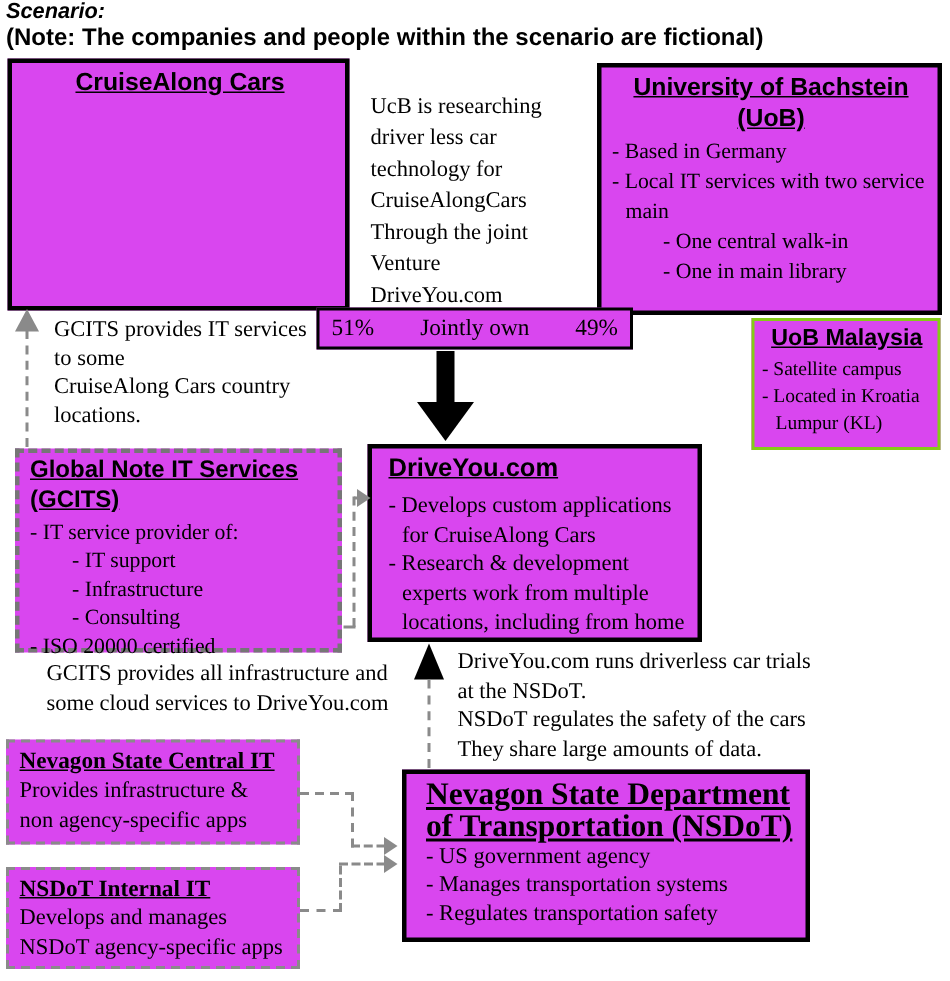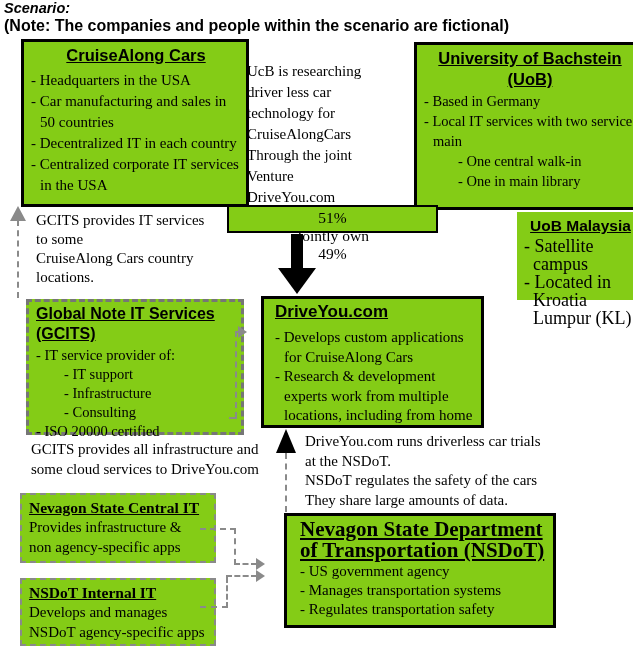--- a/index.html
+++ b/index.html
@@ -4,21 +4,21 @@
 <style>
   html,body { margin:0; padding:0; }
   body { background:#ffffff; }
   #canvas {
     position:relative; width:633px; height:654px; background:#ffffff;
     color:#000; overflow:hidden;
     font-family:"Liberation Serif", serif;
   }
   .sans { font-family:"Liberation Sans", sans-serif; }
   .abs { position:absolute; }
-  .box { position:absolute; background:#84cc16; box-sizing:border-box;margin-left:16px; }
+  .box { position:absolute; background:#d946ef; box-sizing:border-box; }
   .solid3 { border:3px solid #000; }
   .solid2 { border:2px solid #000; }
   .thinbox { border:2px solid #84cc16; }
   .dashedbox { border:3px dashed #767676; }
   .dashedthin { border:2px dashed #8a8a8a; }
   .btitle {
     font-family:"Liberation Sans", sans-serif;
     font-weight:bold; text-decoration:underline; line-height:1.25;
   }
   .btitle-serif {
@@ -38,47 +38,41 @@
 </head>
 <body>
 
 <div id="canvas">
 
   <div class="abs sans" style="left:4px; top:0px; font-size:14.5px; font-weight:bold;font-style:italic;">Scenario:</div>
   <div class="abs sans" style="left:4px; top:17px; font-size:16px; font-weight:bold;">(Note: The companies and people within the scenario are fictional)</div>
 
   <div class="box solid3" style="left:5px; top:39px; width:228px; height:168px; padding:2px 5px 0 7px;">
     <div class="btitle center" style="font-size:16.5px; margin-top:1px;">CruiseAlong Cars</div>
-    <div style="font-size:15px; line-height:21px; margin-top:4px;">
-      <div class="li">- Headquarters in the USA</div>
-      <div class="li">- Car manufacturing and sales in 50 countries</div>
-      <div class="li">- Decentralized IT in each country</div>
-      <div class="li">- Centralized corporate IT services in the USA</div>
-    </div>
   </div>
 
   <div class="abs note" style="left:247px; top:61px; width:160px; font-size:15px; line-height:21px;">UcB is researching
 driver less car
 technology for
 CruiseAlongCars
 Through the joint
 Venture
 DriveYou.com</div>
 
   <div class="box solid3" style="left:398px; top:42px; width:230px; height:168px; padding:2px 5px 0 7px;">
     <div class="btitle center" style="font-size:16.5px; margin-top:1px;">University of Bachstein (UoB)</div>
     <div style="font-size:14.5px; line-height:20px; margin-top:2px;">
       <div class="li">- Based in Germany</div>
       <div class="li">- Local IT services with two service main</div>
       <div class="li sub">- One central walk-in</div>
       <div class="li sub">- One in main library</div>
     </div>
   </div>
 
-  <div class="box solid2" style="left:211px; top:205px; width:211px; height:28px; padding:2px 8px; display:flex; justify-content:space-between; align-items:center; font-size:15.5px;flex-direction:column;">
+  <div class="box solid2" style="left:211px; top:205px; width:211px; height:28px; padding:2px 8px; display:flex; justify-content:space-between; align-items:center; font-size:15.5px;">
     <span>51%</span>
     <span>Jointly own</span>
     <span>49%</span>
   </div>
 
   <div>
     <div class="abs" style="left:291px; top:234px; width:12px; height:37px; background:#000;"></div>
     <div class="tri" style="left:278px; top:268px; border-left:19px solid transparent; border-right:19px solid transparent; border-top:26px solid #000;"></div>
   </div>
 
@@ -87,21 +81,21 @@
 CruiseAlong Cars country
 locations.</div>
 
   <div>
     <div class="vdash" style="left:17px; top:220px; height:78px;"></div>
     <div class="tri" style="left:10px; top:206px; border-left:8px solid transparent; border-right:8px solid transparent; border-bottom:15px solid #8a8a8a;"></div>
   </div>
 
   <div class="box thinbox" style="left:501px; top:212px; width:126px; height:88px; padding:2px 4px 0 5px;">
     <div class="btitle center" style="font-size:15.5px;">UoB Malaysia</div>
-    <div style="font-size:18px; line-height:18px; margin-top:2px;">
+    <div style="font-size:13px; line-height:18px; margin-top:2px;">
       <div class="li">- Satellite campus</div>
       <div class="li">- Located in Kroatia Lumpur (KL)</div>
     </div>
   </div>
 
   <div class="box dashedbox" style="left:10px; top:299px; width:218px; height:136px; padding:2px 6px 0 7px;">
     <div class="btitle" style="font-size:16px;">Global Note IT Services (GCITS)</div>
     <div style="font-size:14.5px; line-height:19px; margin-top:2px;">
       <div class="li">- IT service provider of:</div>
       <div class="li sub2">- IT support</div>

